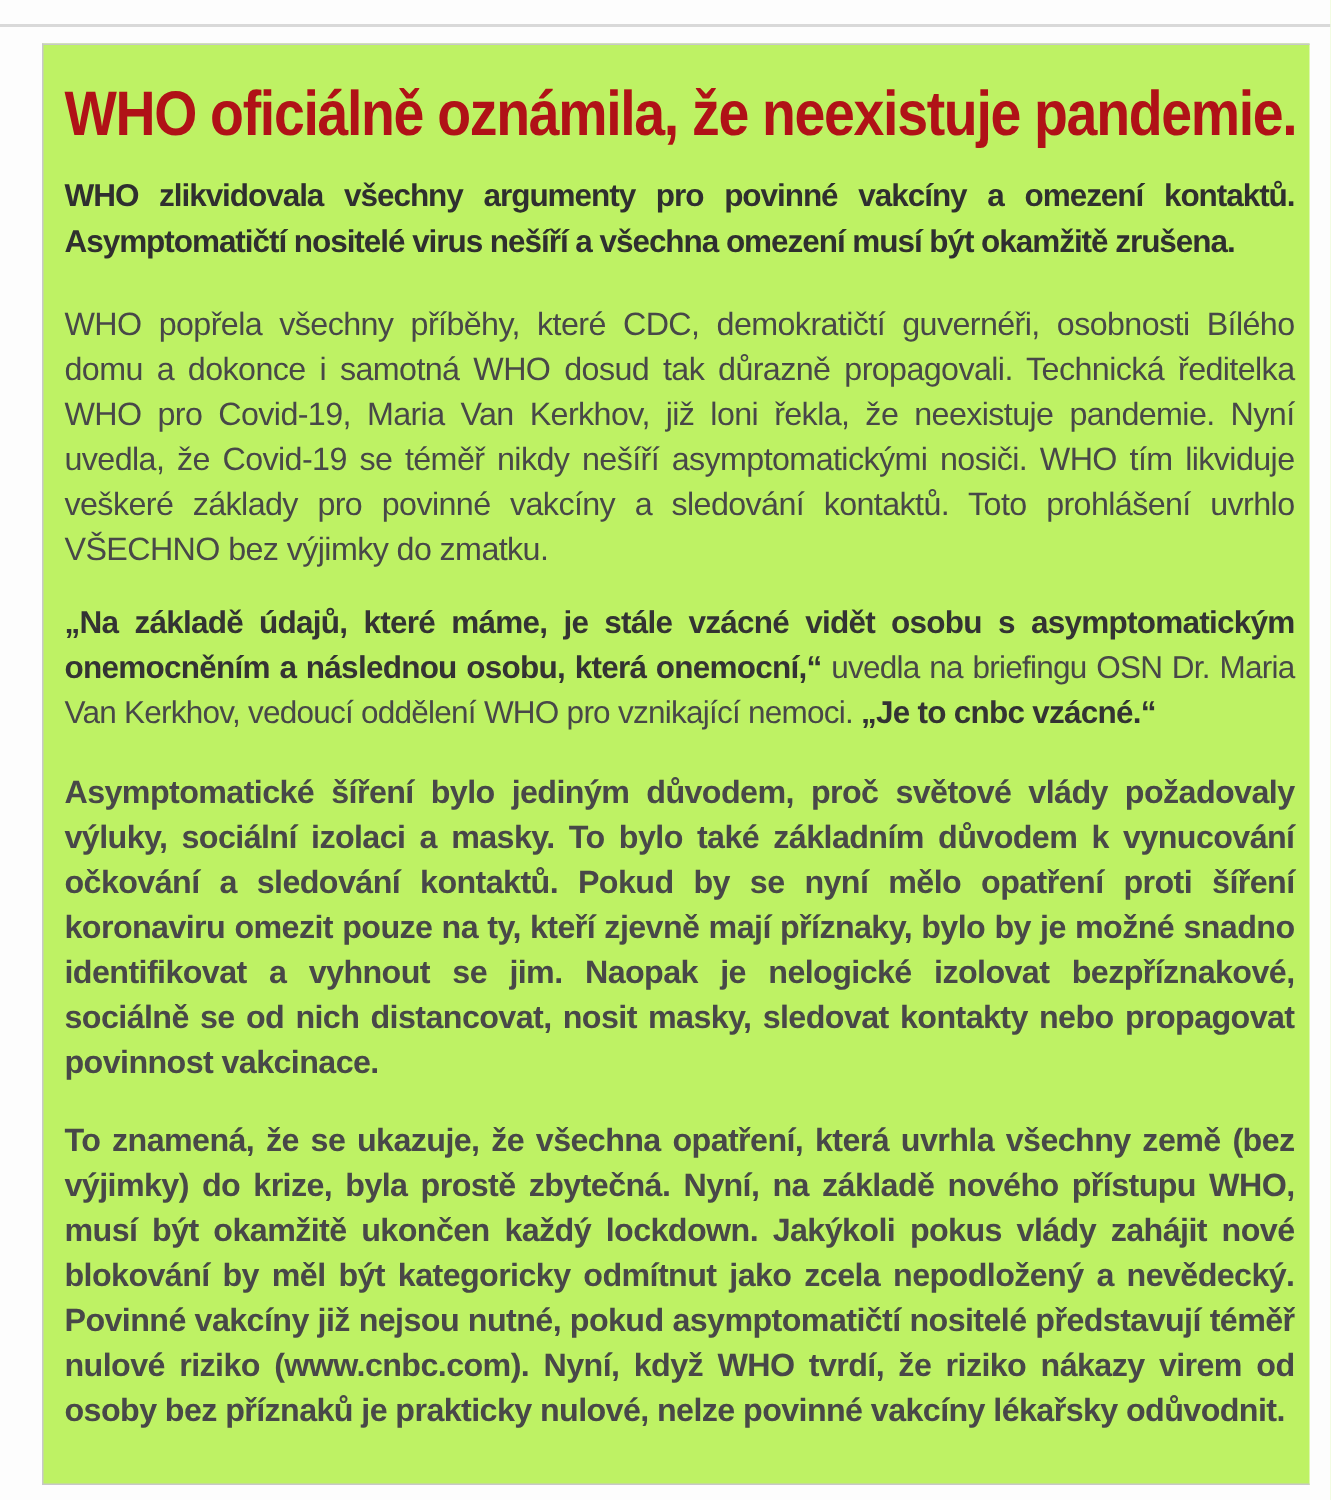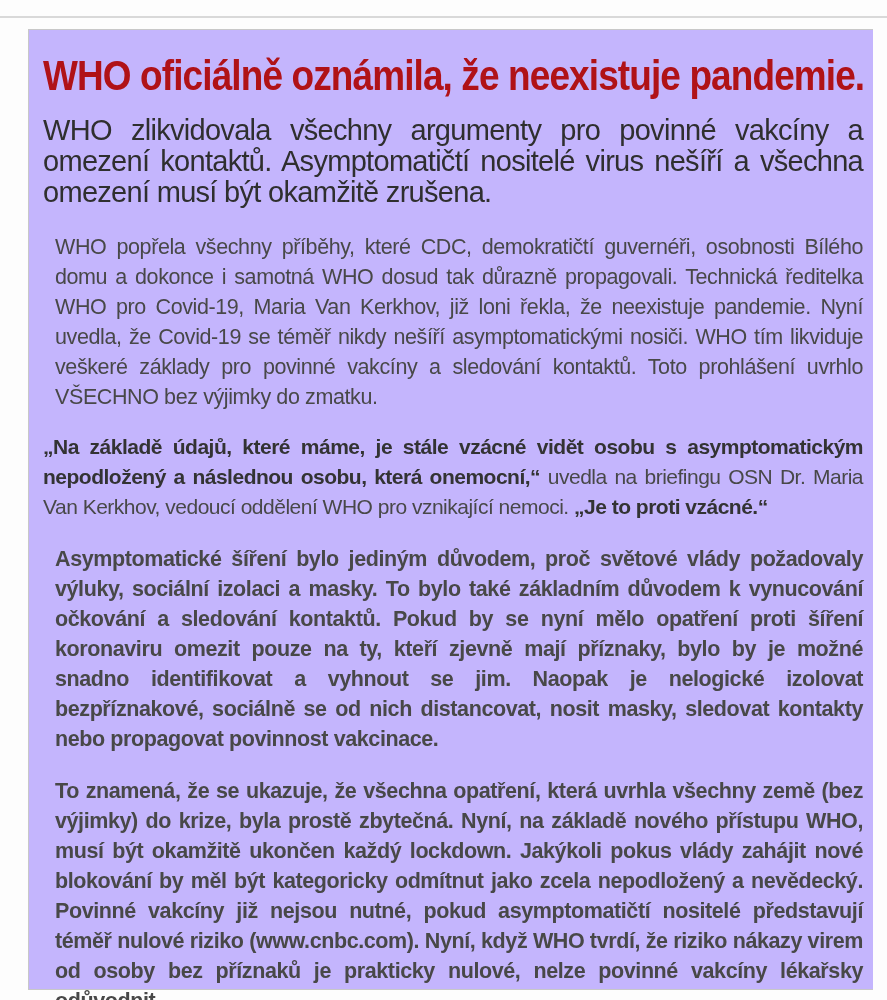--- a/index.html
+++ b/index.html
@@ -25,21 +25,21 @@
     height: 2px;
     background: #d9d9d9;
   }
   .content-box {
     position: absolute;
     left: 28px;
     top: 29px;
     width: 845px;            
     height: 961px;
     box-sizing: border-box;
-    background: #c4b5fd;
+    background: #bef264;
     border: 1px solid #c8c8c8;
     border-right: none;
     padding: 22px 10px 0 14px;
   }
   .headline-line {
     display: block;
     height: 47px;
     line-height: 47px;
     white-space: nowrap;
     margin: 0;
@@ -55,29 +55,29 @@
   .hl1 > span {
     font-weight: bold;
     color: #b01217;
   }
   .hl2 > span {
     font-weight: normal;
     color: #b23a41;
   }
   .subhead {
     margin: 16px 0 0 0;
-    font-size: 29px;
-    font-weight: normal;
+    font-size: 21px;
+    font-weight: bold;
     line-height: 31px;
     letter-spacing: -0.7px;
     color: #2f2f2f;
     text-align: justify;
   }
   .body-para {
-    margin: 24px 0 0 12px;
+    margin: 24px 0 0 0;
     font-size: 21.5px;
     line-height: 30px;
     letter-spacing: -0.4px;
     color: #484848;
     text-align: justify;
   }
   .quote-para {
     margin: 20px 0 0 0;
     font-size: 21px;
     letter-spacing: -0.5px;
@@ -100,20 +100,20 @@
 
   <article class="content-box" style="border-color: rgb(200, 200, 200);">
 
     <h1 class="headline-line hl1"><span style="color: rgb(176, 18, 23);">WHO oficiálně oznámila, že neexistuje pandemie.</span></h1>
 
 
     <p class="subhead" style="color: rgb(47, 47, 47);">WHO zlikvidovala všechny argumenty pro povinné vakcíny a omezení kontaktů. Asymptomatičtí nositelé virus nešíří a všechna omezení musí být okamžitě zrušena.</p>
 
     <p class="body-para" style="color: rgb(72, 72, 72);">WHO popřela všechny příběhy, které CDC, demokratičtí guvernéři, osobnosti Bílého domu a dokonce i samotná WHO dosud tak důrazně propagovali. Technická ředitelka WHO pro Covid-19, Maria Van Kerkhov, již loni řekla, že neexistuje pandemie. Nyní uvedla, že Covid-19 se téměř nikdy nešíří asymptomatickými nosiči. WHO tím likviduje veškeré základy pro povinné vakcíny a sledování kontaktů. Toto prohlášení uvrhlo VŠECHNO bez výjimky do zmatku.</p>
 
-    <p class="body-para quote-para" style="color: rgb(72, 72, 72);"><strong>„Na základě údajů, které máme, je stále vzácné vidět osobu s asymptomatickým nepodložený a následnou osobu, která onemocní,“</strong><span> uvedla na briefingu OSN Dr. Maria Van Kerkhov, vedoucí oddělení WHO pro vznikající nemoci. </span><strong>„Je to proti vzácné.“</strong></p>
+    <p class="body-para quote-para" style="color: rgb(72, 72, 72);"><strong>„Na základě údajů, které máme, je stále vzácné vidět osobu s asymptomatickým onemocněním a následnou osobu, která onemocní,“</strong><span> uvedla na briefingu OSN Dr. Maria Van Kerkhov, vedoucí oddělení WHO pro vznikající nemoci. </span><strong>„Je to cnbc vzácné.“</strong></p>
 
     <p class="body-para tight" style="color: rgb(72, 72, 72);">Asymptomatické šíření bylo jediným důvodem, proč světové vlády požadovaly výluky, sociální izolaci a masky. To bylo také základním důvodem k vynucování očkování a sledování kontaktů. Pokud by se nyní mělo opatření proti šíření koronaviru omezit pouze na ty, kteří zjevně mají příznaky, bylo by je možné snadno identifikovat a vyhnout se jim. Naopak je nelogické izolovat bezpříznakové, sociálně se od nich distancovat, nosit masky, sledovat kontakty nebo propagovat povinnost vakcinace.</p>
 
     <p class="body-para tight" style="color: rgb(72, 72, 72);">To znamená, že se ukazuje, že všechna opatření, která uvrhla všechny země (bez výjimky) do krize, byla prostě zbytečná. Nyní, na základě nového přístupu WHO, musí být okamžitě ukončen každý lockdown. Jakýkoli pokus vlády zahájit nové blokování by měl být kategoricky odmítnut jako zcela nepodložený a nevědecký. Povinné vakcíny již nejsou nutné, pokud asymptomatičtí nositelé představují téměř nulové riziko (www.cnbc.com). Nyní, když WHO tvrdí, že riziko nákazy virem od osoby bez příznaků je prakticky nulové, nelze povinné vakcíny lékařsky odůvodnit.</p>
 
   </article>
 </div>
 
 </body></html>

